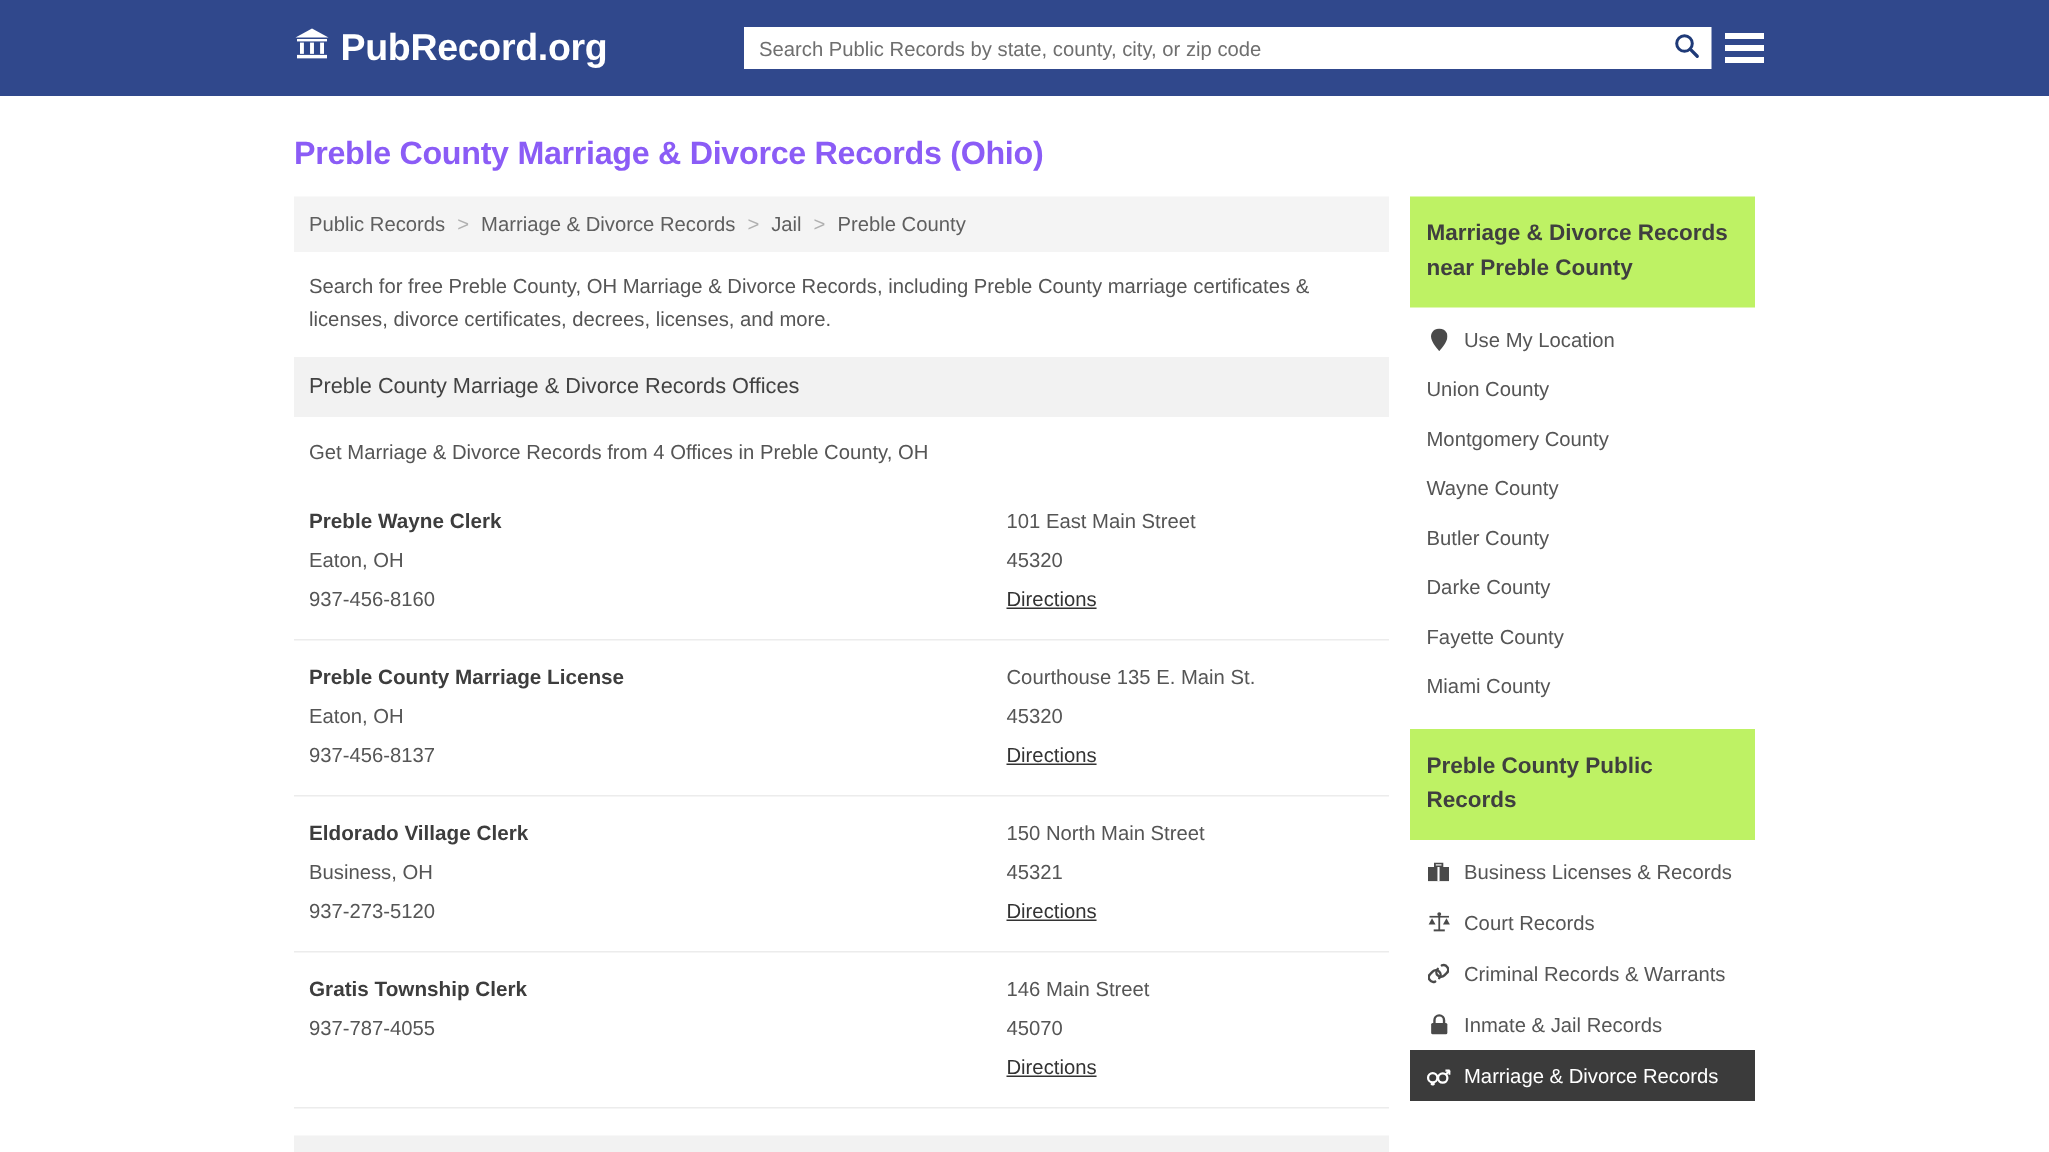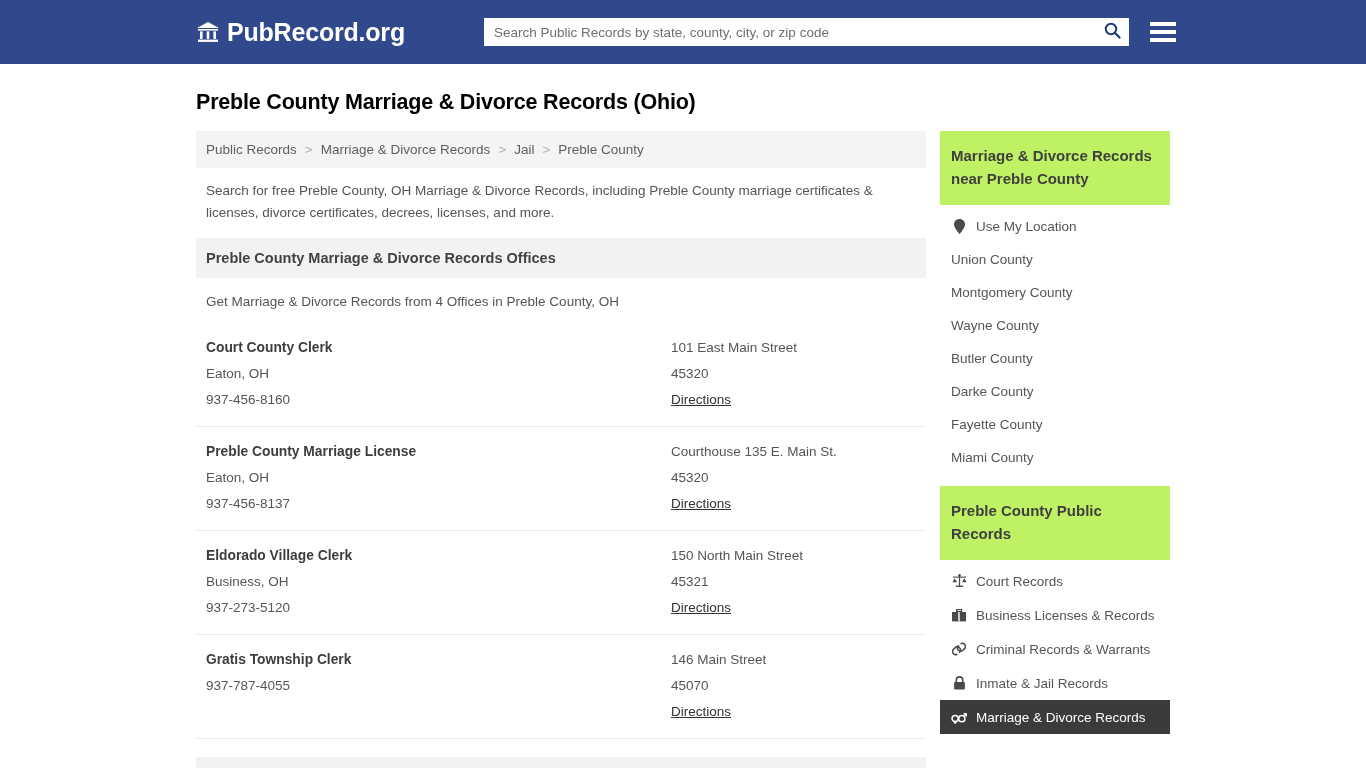--- a/index.html
+++ b/index.html
@@ -14,36 +14,36 @@
   
   .site-header {
     height: 64px;
     background: #30488c;
     display: flex;
     align-items: center;
     position: relative;
   }
   .logo {
     display: flex;
-    align-items: flex-end;
+    align-items: flex-start;
     margin-left: 196px;
     gap: 7px;
     text-decoration: none;
   }
   .logo-icon { display: block; }
   .logo-text {
     color: #ffffff;
     font-size: 25px;
     font-weight: bold;
     letter-spacing: -0.2px;
     white-space: nowrap;
   }
   .search-wrap {
     position: absolute;
-    left: 484px;
+    left: 496px;
     top: 18px;
     width: 645px;
     height: 28px;
     background: #ffffff;
     display: flex;
     align-items: center;
   }
   .search-input {
     flex: 1;
     border: 0;
@@ -80,21 +80,21 @@
   
   .page {
     width: 1366px;
     padding: 0 196px;
     display: flex;
     flex-direction: column;
   }
   .page-title {
     font-size: 21.5px;
     font-weight: bold;
-    color: #000000;
+    color: #8b5cf6;
     margin: 26px 0 16px 0;
     letter-spacing: -0.2px;
   }
   .columns { display: flex; align-items: flex-start; gap: 14px; }
   .col-main { width: 730px; flex: none; }
   .col-side { width: 230px; flex: none; }
 
   
   .breadcrumb {
     background: #f4f4f4;
@@ -114,21 +114,21 @@
     line-height: 22px;
     color: #555555;
     padding: 12px 10px 14px 10px;
   }
 
   
   .section-head {
     background: #f2f2f2;
     padding: 12px 10px;
     font-size: 14.5px;
-    font-weight: bold;
+    font-weight: normal;
     color: #424242;
   }
   .section-sub {
     font-size: 13.5px;
     color: #555555;
     padding: 16px 10px 14px 10px;
   }
 
   
   .office-row {
@@ -251,21 +251,21 @@
         <a href="#">Preble County</a>
       </div>
 
       <div class="intro">Search for free Preble County, OH Marriage &amp; Divorce Records, including Preble County marriage certificates &amp; licenses, divorce certificates, decrees, licenses, and more.</div>
 
       <div class="section-head">Preble County Marriage &amp; Divorce Records Offices</div>
       <div class="section-sub">Get Marriage &amp; Divorce Records from 4 Offices in Preble County, OH</div>
 
       <div class="office-row">
         <div class="office-left">
-          <div class="office-name">Court County Clerk</div>
+          <div class="office-name">Preble Wayne Clerk</div>
           <div class="office-line">Eaton, OH</div>
           <div class="office-line">937-456-8160</div>
         </div>
         <div class="office-right">
           <div class="office-addr">101 East Main Street</div>
           <div class="office-addr">45320</div>
           <a class="directions-link" href="#">Directions</a>
         </div>
       </div>
 
@@ -357,44 +357,44 @@
           <span>Miami County</span>
         </a>
 
       </div>
 
       <div class="spacer-12"></div>
 
       <div class="side-box-head">Preble County Public Records</div>
 
       <div class="side-list">
+
+        <a class="side-item" href="#">
+          <span class="side-icon">
+            <svg width="14" height="13" viewBox="0 0 14 13">
+              <rect x="4.6" y="0.6" width="5" height="2" fill="none" stroke="#4a4a4a" stroke-width="1.2"></rect>
+              <rect x="0" y="3" width="14" height="9.4" fill="#4a4a4a"></rect>
+              <rect x="6.3" y="3" width="1.4" height="9.4" fill="#ffffff"></rect>
+            </svg>
+          </span>
+          <span>Business Licenses &amp; Records</span>
+        </a>
 
         <a class="side-item" href="#">
           <span class="side-icon">
             <svg width="15" height="14" viewBox="0 0 15 14">
               <rect x="6.9" y="1.5" width="1.2" height="11" fill="#4a4a4a"></rect>
               <rect x="3.8" y="11.6" width="7.4" height="1.3" fill="#4a4a4a"></rect>
               <rect x="1" y="2.6" width="13" height="1.1" fill="#4a4a4a"></rect>
               <polygon points="2.7,4.2 0.4,8.3 5,8.3" fill="#4a4a4a"></polygon>
               <polygon points="12.3,4.2 10,8.3 14.6,8.3" fill="#4a4a4a"></polygon>
               <circle cx="7.5" cy="1.4" r="1.3" fill="#4a4a4a"></circle>
             </svg>
           </span>
           <span>Court Records</span>
-        </a>
-
-        <a class="side-item" href="#">
-          <span class="side-icon">
-            <svg width="14" height="13" viewBox="0 0 14 13">
-              <rect x="4.6" y="0.6" width="5" height="2" fill="none" stroke="#4a4a4a" stroke-width="1.2"></rect>
-              <rect x="0" y="3" width="14" height="9.4" fill="#4a4a4a"></rect>
-              <rect x="6.3" y="3" width="1.4" height="9.4" fill="#ffffff"></rect>
-            </svg>
-          </span>
-          <span>Business Licenses &amp; Records</span>
         </a>
 
         <a class="side-item" href="#">
           <span class="side-icon">
             <svg width="14" height="14" viewBox="0 0 14 14">
               <path d="M9.2 1.6a3.1 3.1 0 0 1 3.2 5.2l-1.5 1.5a3.1 3.1 0 0 1-4.4-4.4" fill="none" stroke="#4a4a4a" stroke-width="1.6" stroke-linecap="round"></path>
               <path d="M4.8 12.4a3.1 3.1 0 0 1-3.2-5.2l1.5-1.5a3.1 3.1 0 0 1 4.4 4.4" fill="none" stroke="#4a4a4a" stroke-width="1.6" stroke-linecap="round"></path>
             </svg>
           </span>
           <span>Criminal Records &amp; Warrants</span>

